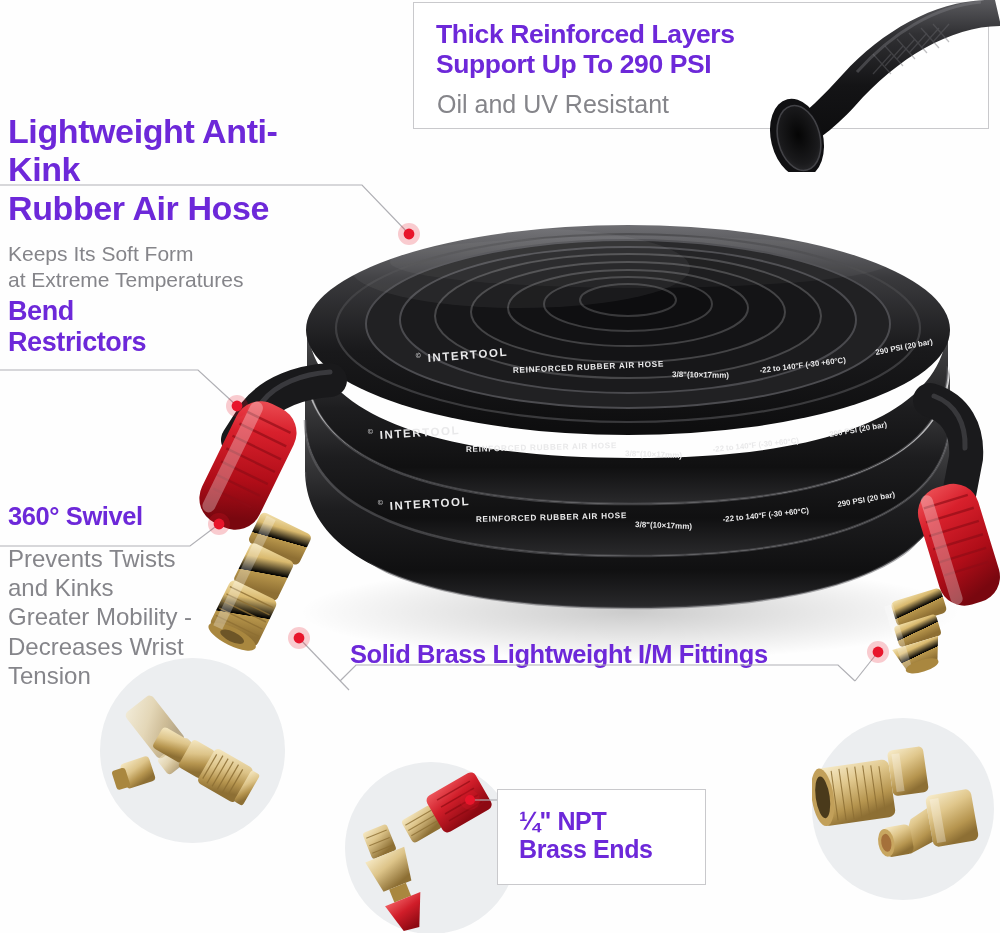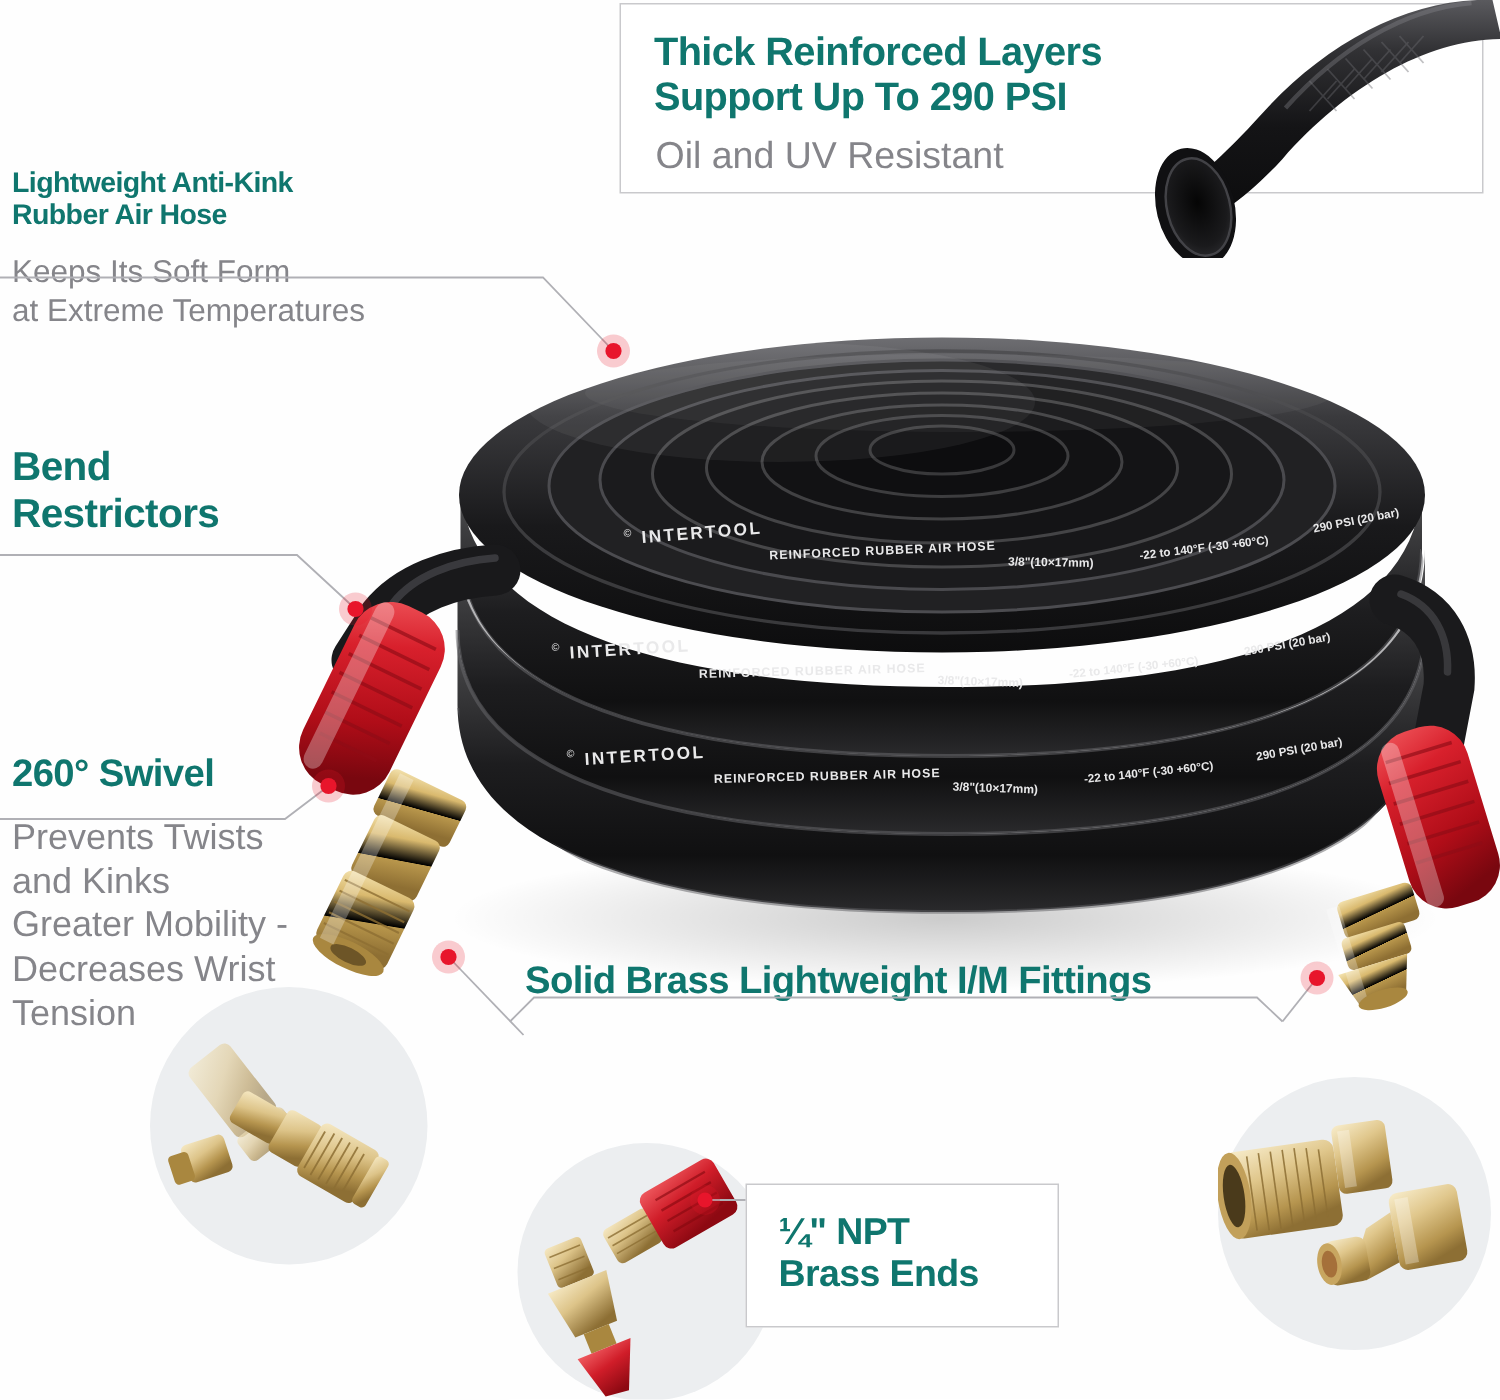--- a/index.html
+++ b/index.html
@@ -12,21 +12,21 @@
   }
   #stage {
     position: relative;
     width: 1000px; height: 933px;
     background: #fefefe;
   }
 
   
   .headline {
     font-weight: bold;
-    color: #0f766e;
+    color: #6d28d9;
     letter-spacing: -0.4px;
     line-height: 1.13;
     white-space: pre-line;
   }
   .subline {
     font-weight: normal;
     color: #85858a;
     line-height: 1.22;
     white-space: pre-line;
   }
@@ -48,21 +48,21 @@
     position: absolute;
     left: 745px; top: -8px;
     width: 260px; height: 180px;
     z-index: 7; pointer-events: none;
     overflow: visible;
   }
 
   
   .block { position: absolute; z-index: 5; }
   #blk-lightweight { left: 8px;  top: 112px; width: 340px; }
-  #blk-lightweight .headline { font-size: 19px; }
+  #blk-lightweight .headline { font-size: 34px; }
   #blk-lightweight .subline  { font-size: 21px; margin-top: 14px; }
 
   #blk-bend { left: 8px; top: 296px; width: 210px; }
   #blk-bend .headline { font-size: 27px; }
 
   #blk-swivel { left: 8px; top: 502px; width: 215px; }
   #blk-swivel .headline { font-size: 25.5px; }
   #blk-swivel .subline  { font-size: 24px; margin-top: 13px; }
 
   #blk-brass { left: 350px; top: 640px; width: 500px; text-align: left; }
@@ -427,21 +427,21 @@
     <div class="subline">Keeps Its Soft Form
 at Extreme Temperatures</div>
   </div>
 
   <div class="block" id="blk-bend">
     <div class="headline">Bend
 Restrictors</div>
   </div>
 
   <div class="block" id="blk-swivel">
-    <div class="headline">260° Swivel</div>
+    <div class="headline">360° Swivel</div>
     <div class="subline">Prevents Twists
 and Kinks
 Greater Mobility -
 Decreases Wrist
 Tension</div>
   </div>
 
   <div class="block" id="blk-brass">
     <div class="headline">Solid Brass Lightweight I/M Fittings</div>
   </div>

